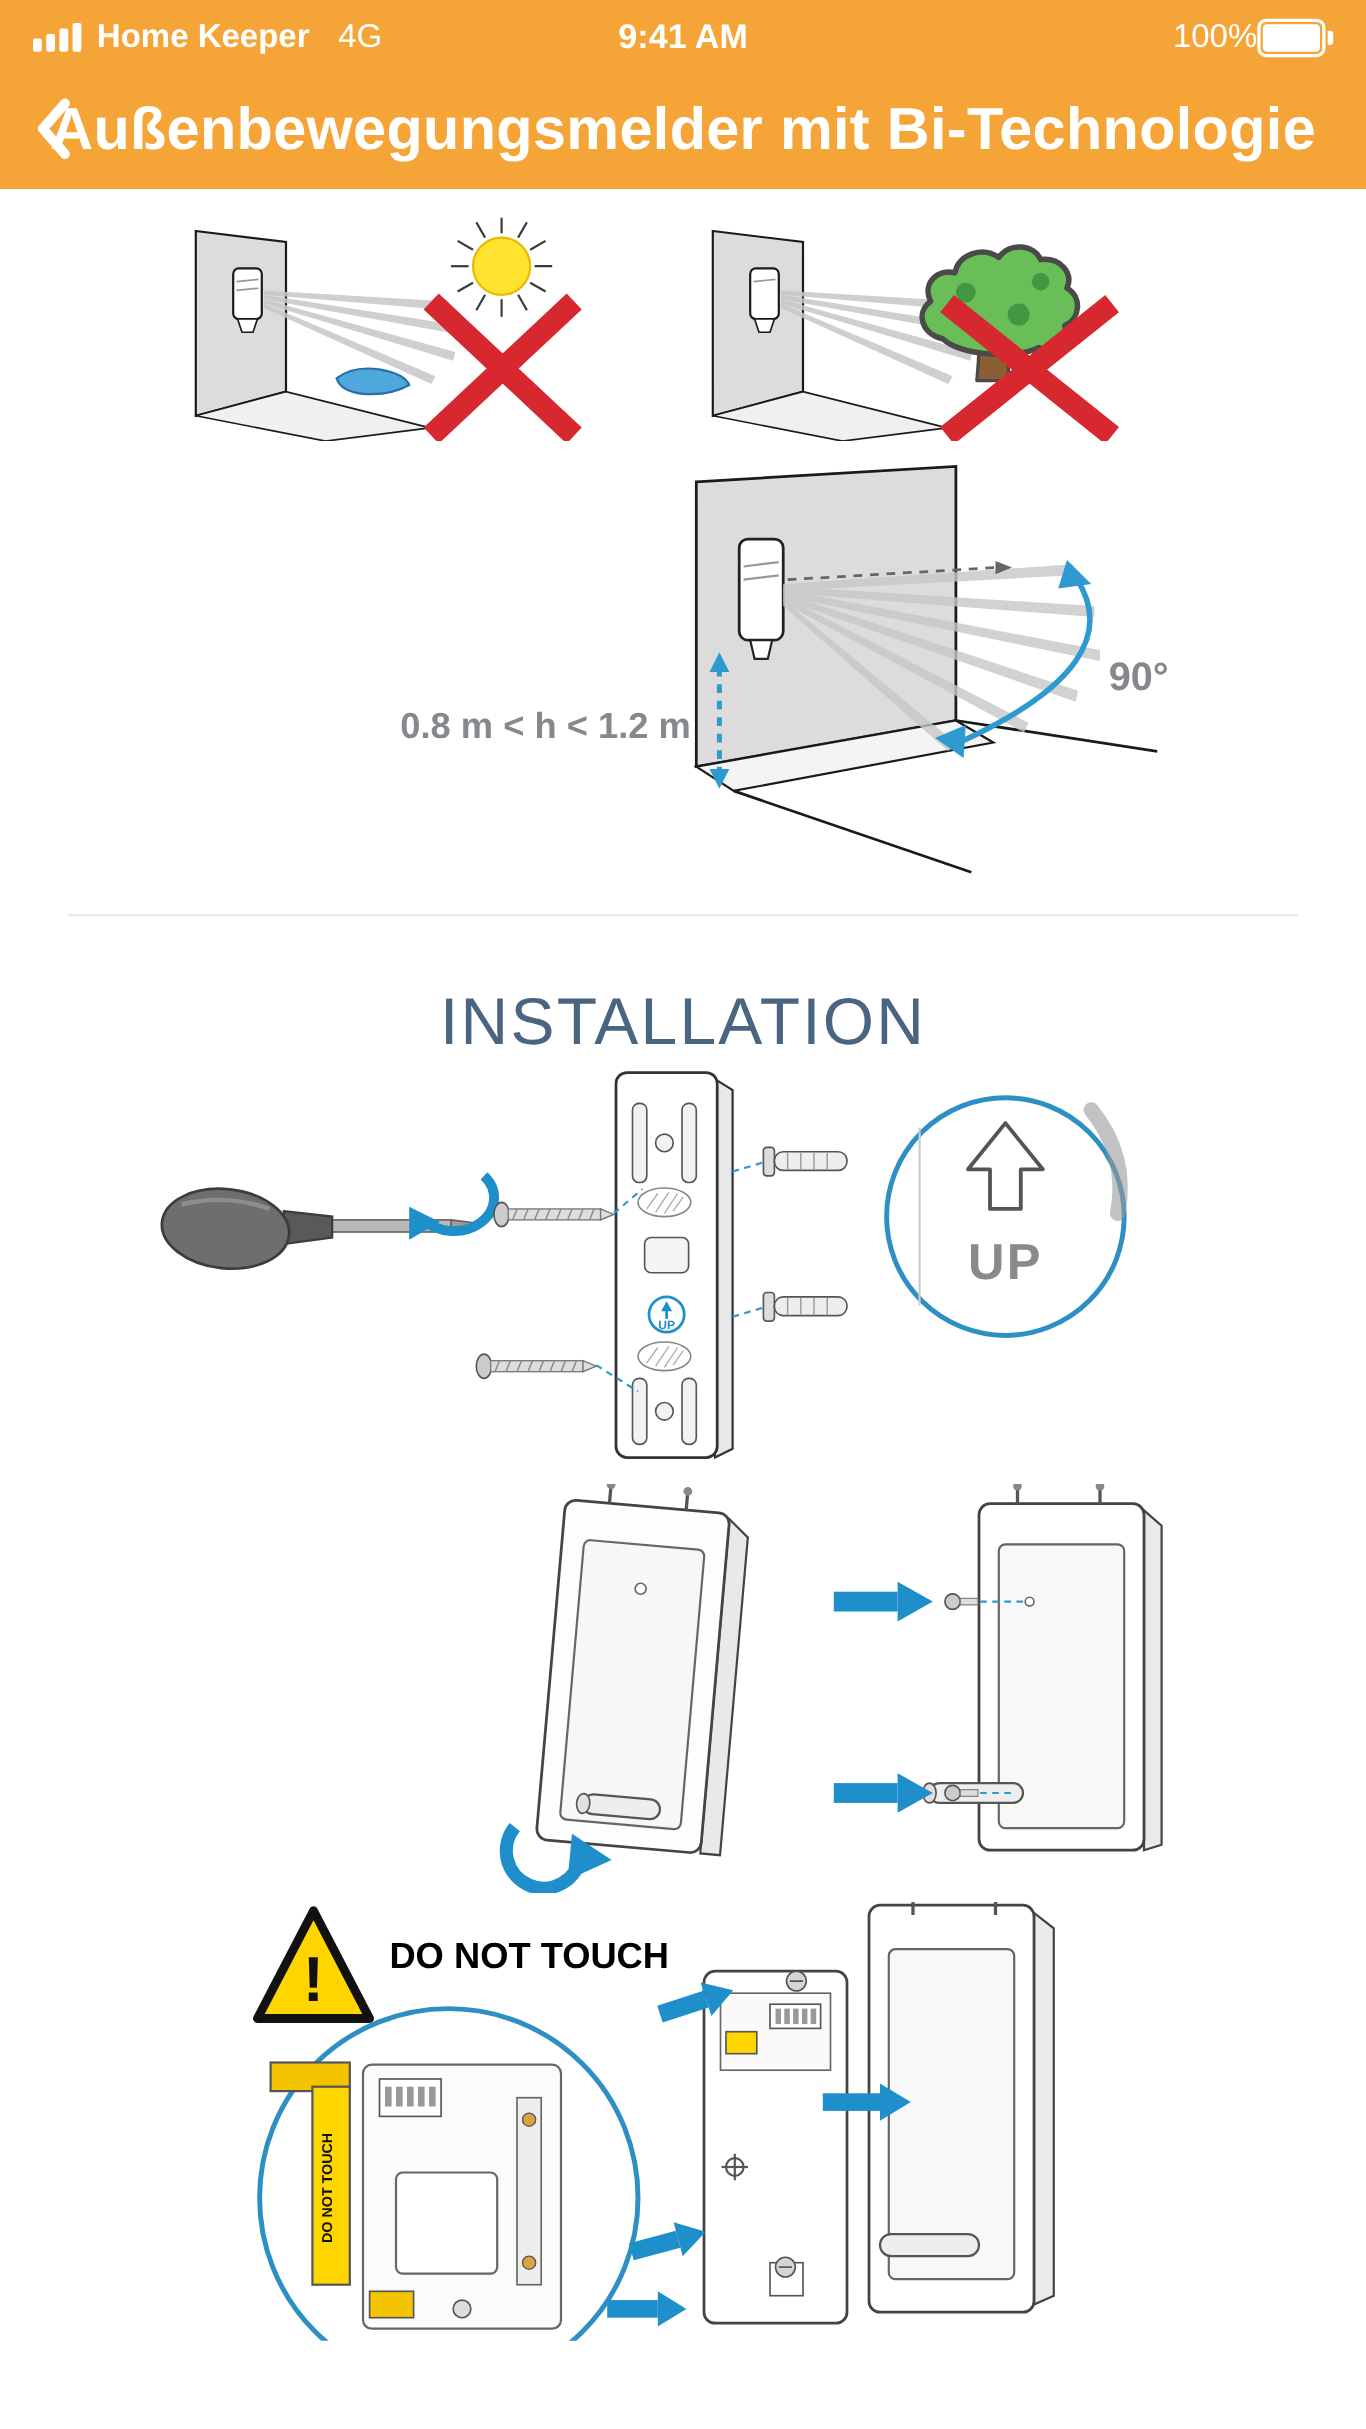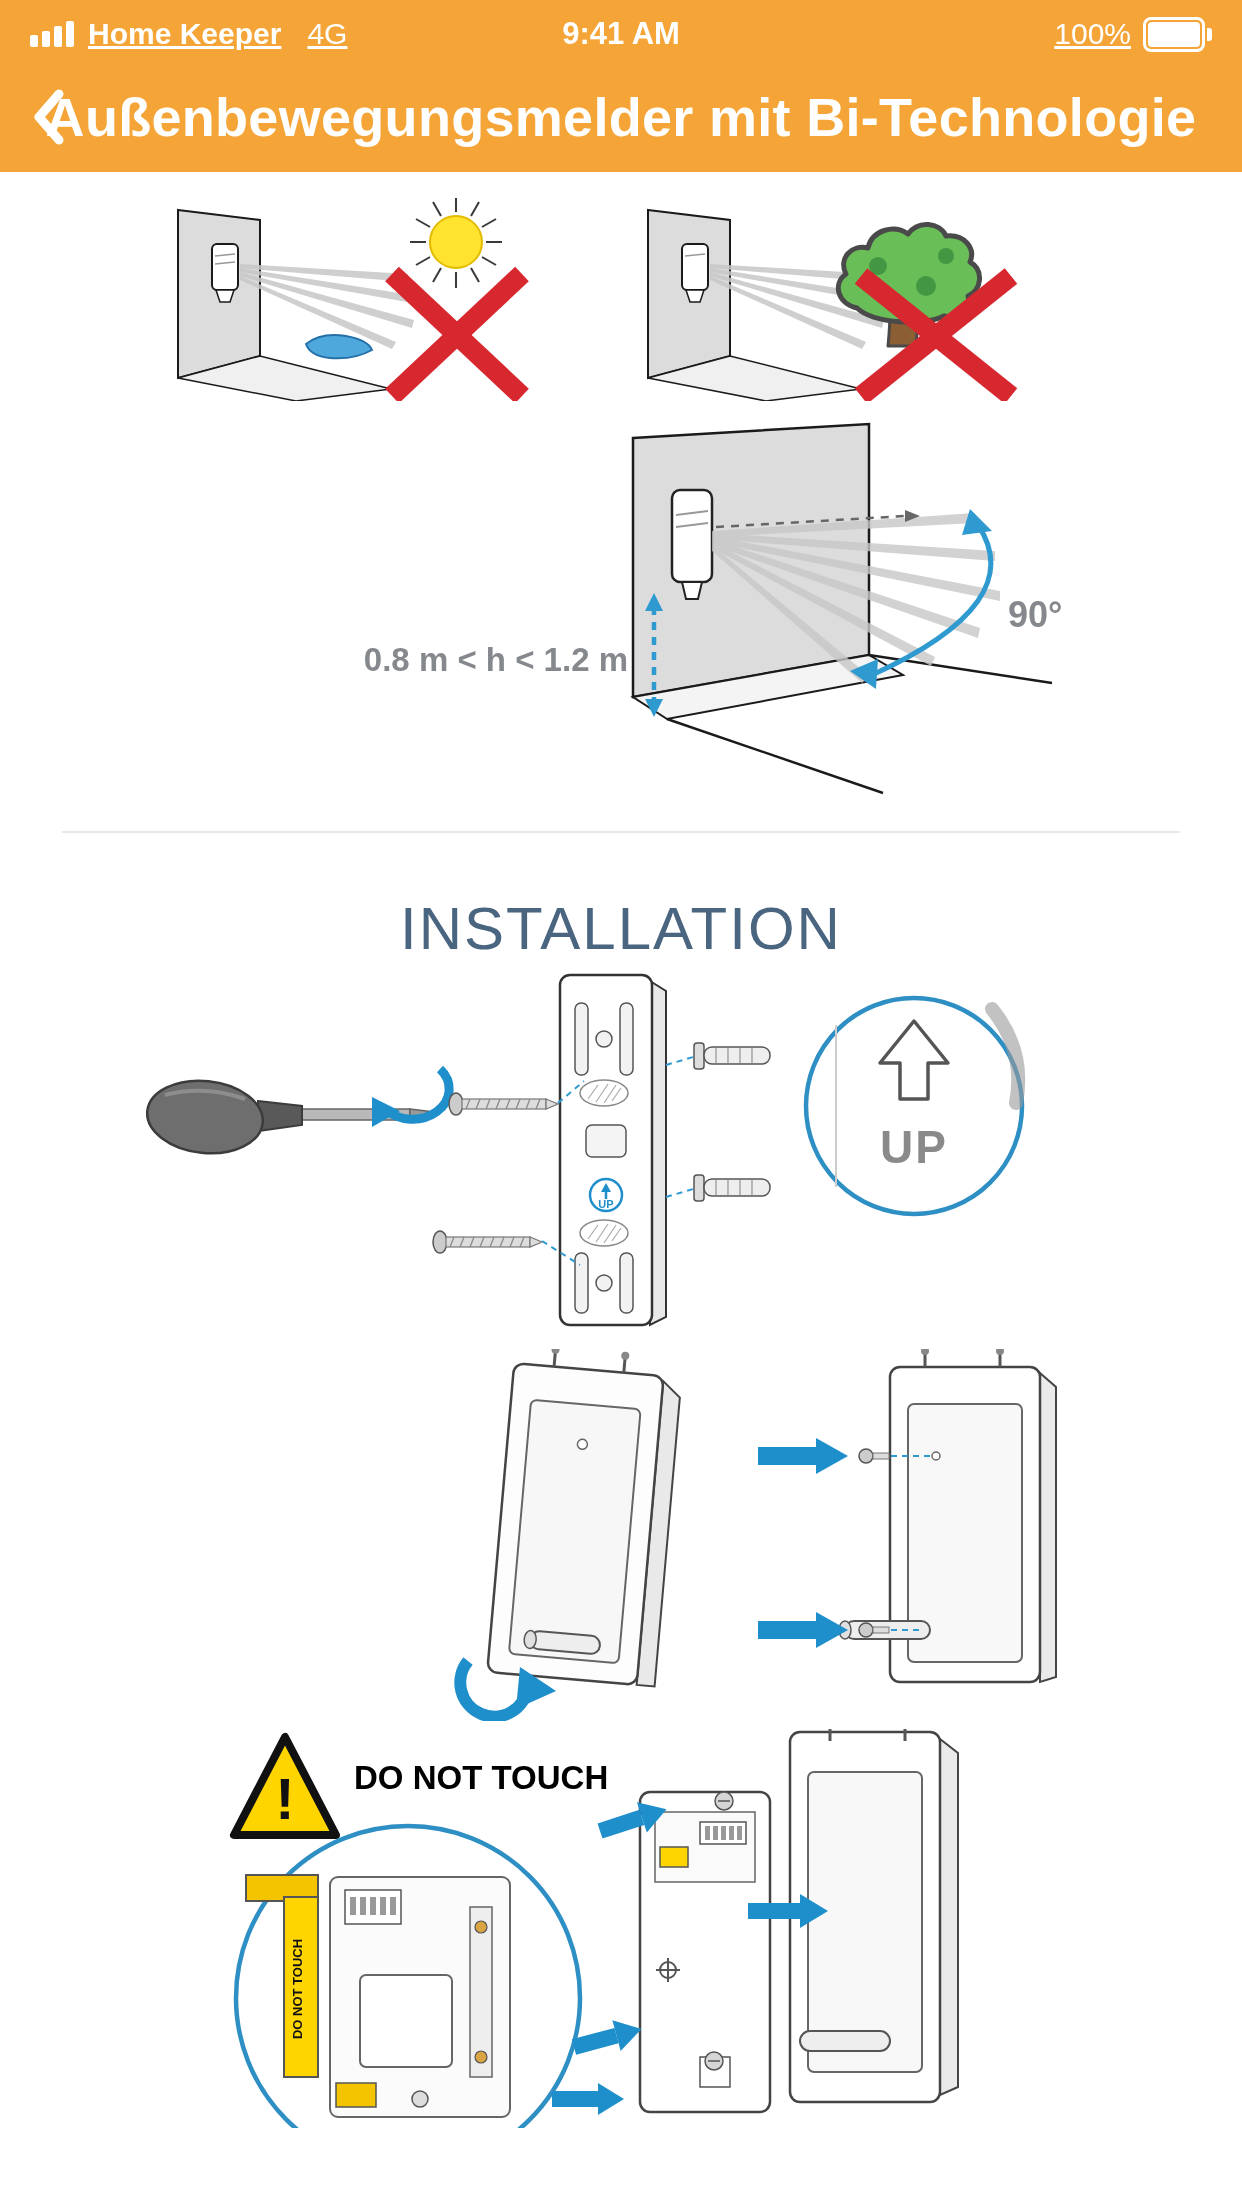--- a/index.html
+++ b/index.html
@@ -5,32 +5,32 @@
   html,body{margin:0;padding:0;}
   body{
     width:1242px;height:2208px;overflow:hidden;background:#ffffff;
     font-family:"Liberation Sans", sans-serif;position:relative;
   }
   
   .header{background:#F5A537;width:100%;}
   .status-bar{
     height:62px;display:flex;align-items:center;color:#fff;
     padding:6px 30px 0 30px;box-sizing:border-box;position:relative;
-    font-size:30px;font-weight:500;text-decoration:underline;
+    font-size:30px;font-weight:500;
   }
   .signal{display:flex;align-items:flex-end;gap:4px;margin-right:14px;}
   .signal span{display:block;width:8px;background:#fff;border-radius:2px;}
   .sb1{height:12px}.sb2{height:16px}.sb3{height:21px}.sb4{height:26px}
   .carrier{font-weight:600;margin-right:26px;}
   .network{font-weight:400;}
   .time{
     position:absolute;left:0;right:0;text-align:center;
     font-weight:700;font-size:31px;pointer-events:none;
   }
-  .right-status{margin-left:auto;display:flex;align-items:center;gap:12px;z-index:2;}
+  .right-status{margin-left:auto;display:flex;align-items:center;z-index:2;}
   .battery{display:flex;align-items:center;}
   .battery-body{width:52px;height:25px;border:3px solid #fff;border-radius:8px;padding:2px;box-sizing:content-box;}
   .battery-fill{width:100%;height:100%;background:#fff;border-radius:4px;}
   .battery-nub{width:5px;height:13px;background:#fff;border-radius:0 3px 3px 0;margin-left:2px;}
   .nav-bar{height:110px;display:flex;align-items:center;justify-content:center;position:relative;}
   .back-button{position:absolute;left:26px;top:22px;width:46px;height:66px;display:flex;align-items:center;justify-content:center;cursor:pointer;}
   .nav-title{color:#fff;font-size:54px;font-weight:700;white-space:nowrap;letter-spacing:0.3px;}
   
   .content{background:#fff;}
   .row-top{display:flex;justify-content:center;align-items:flex-start;gap:90px;padding-top:24px;}

